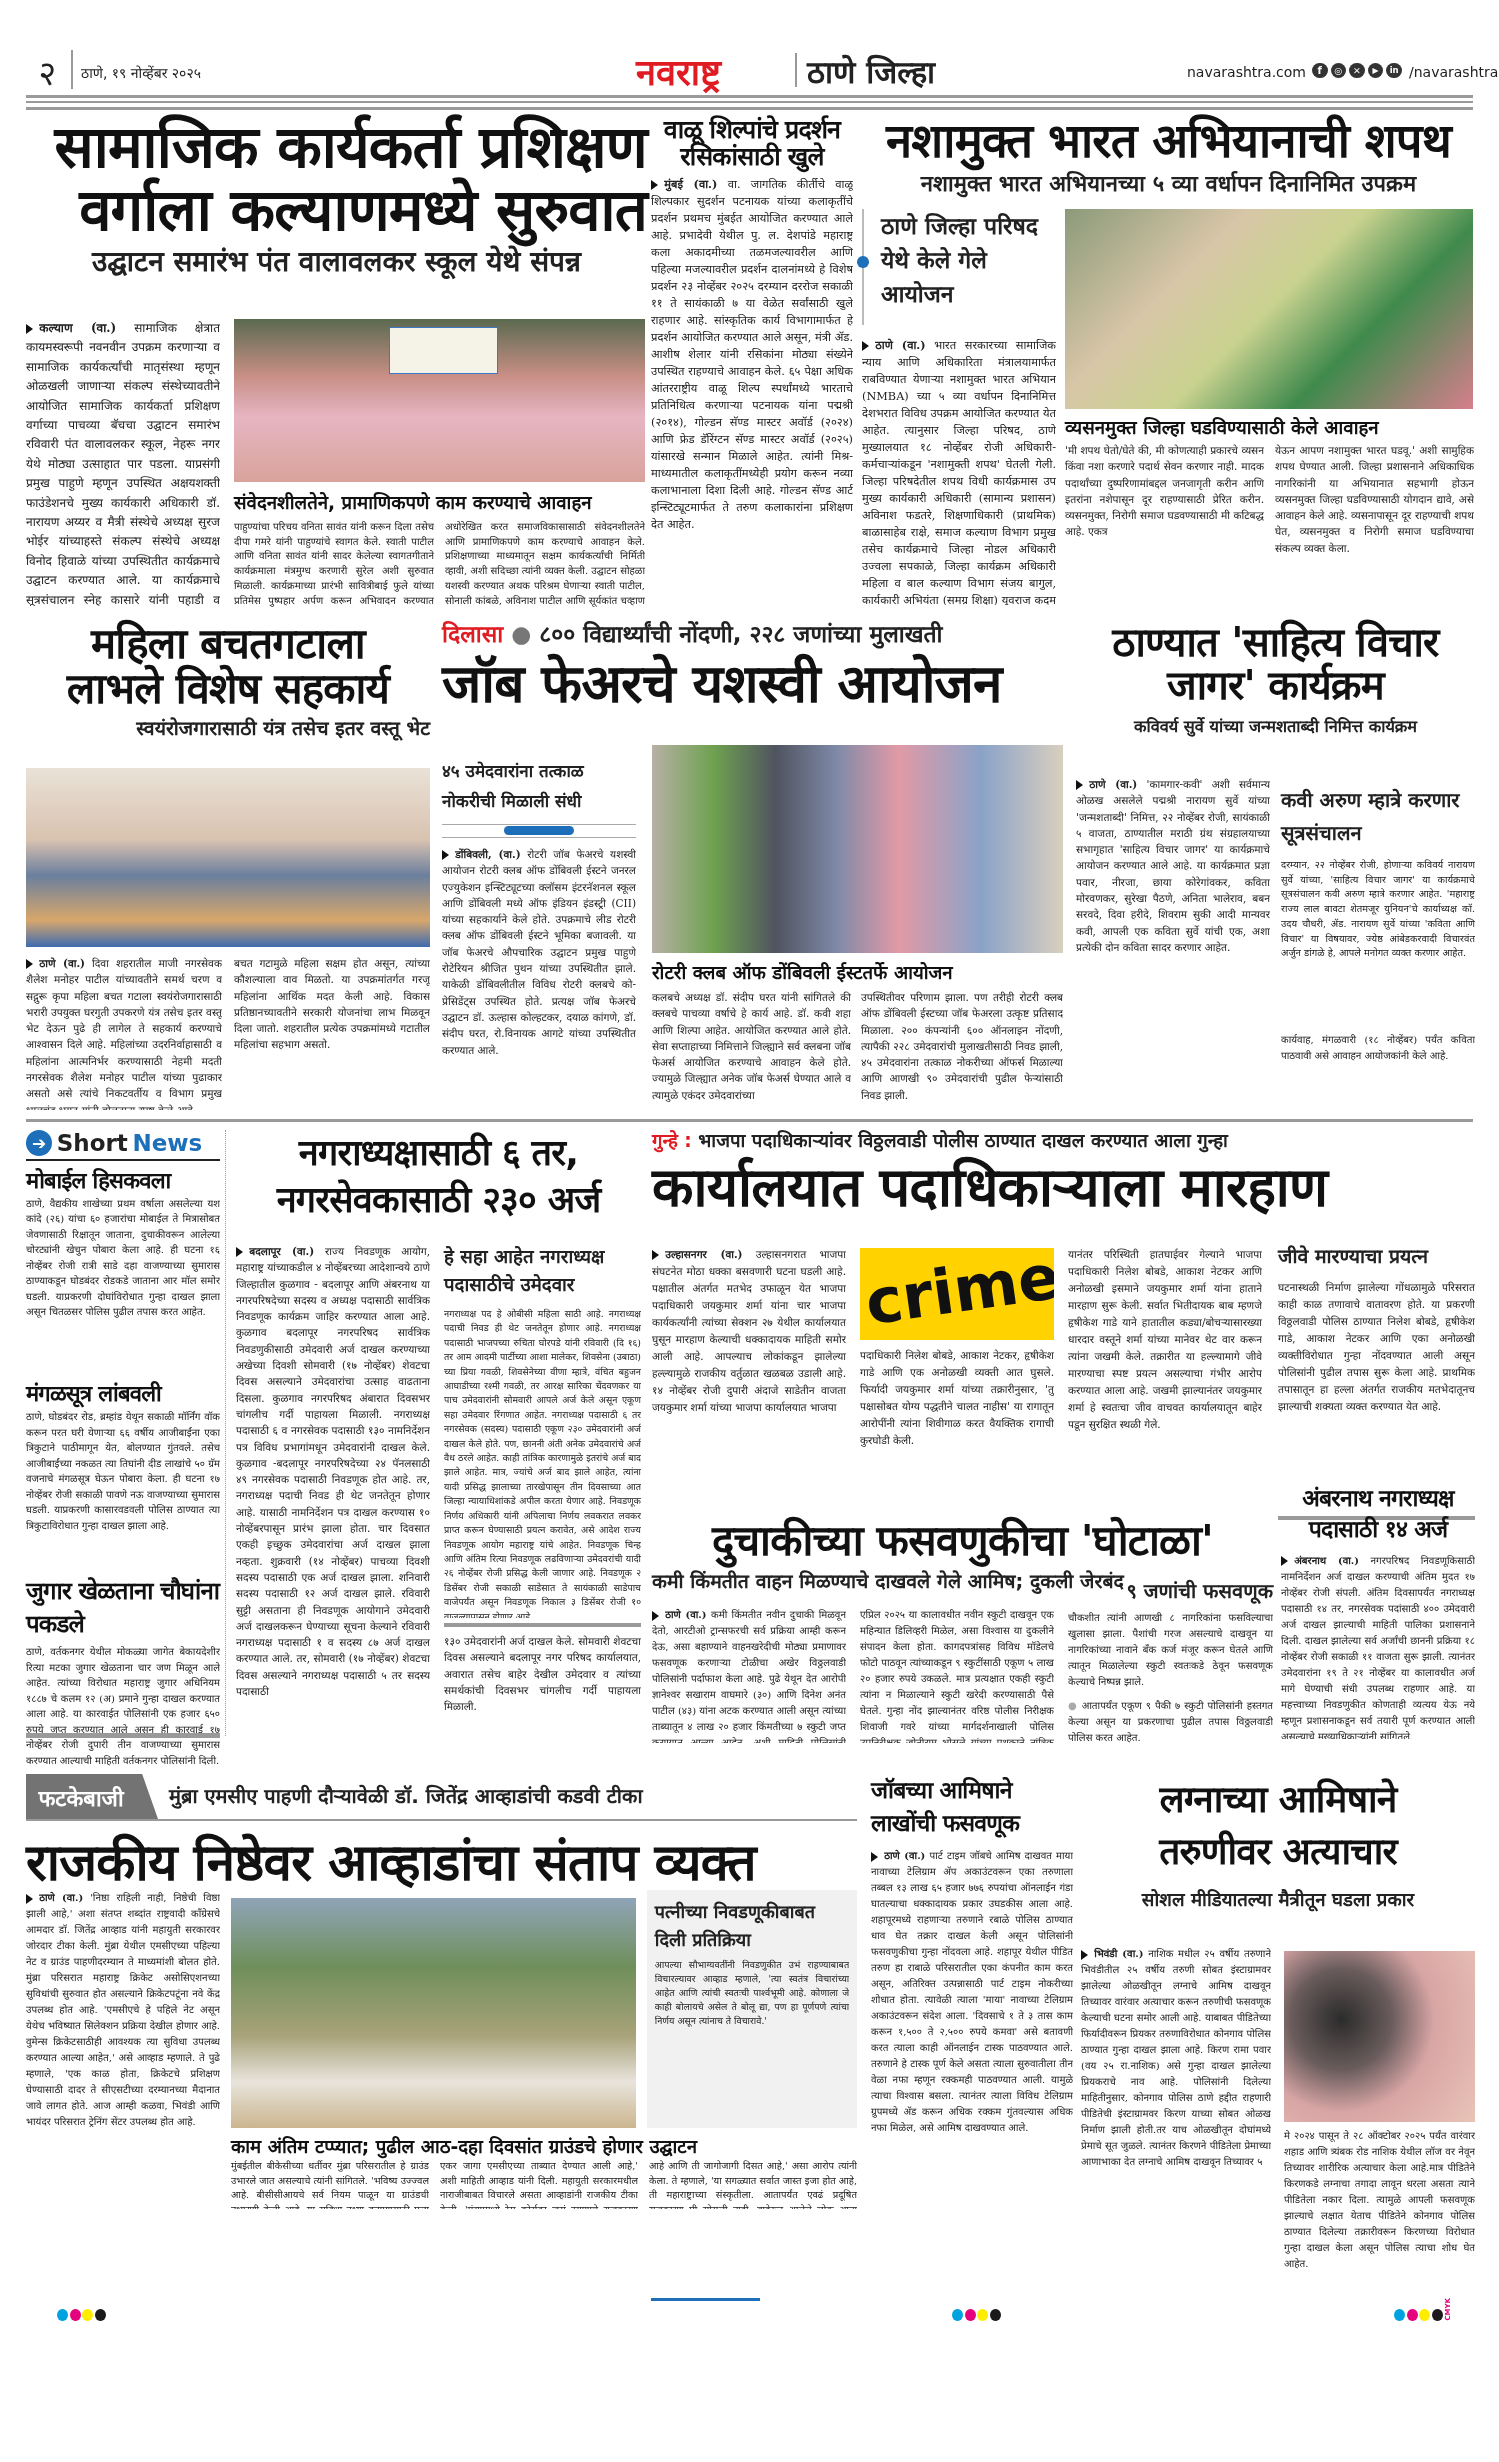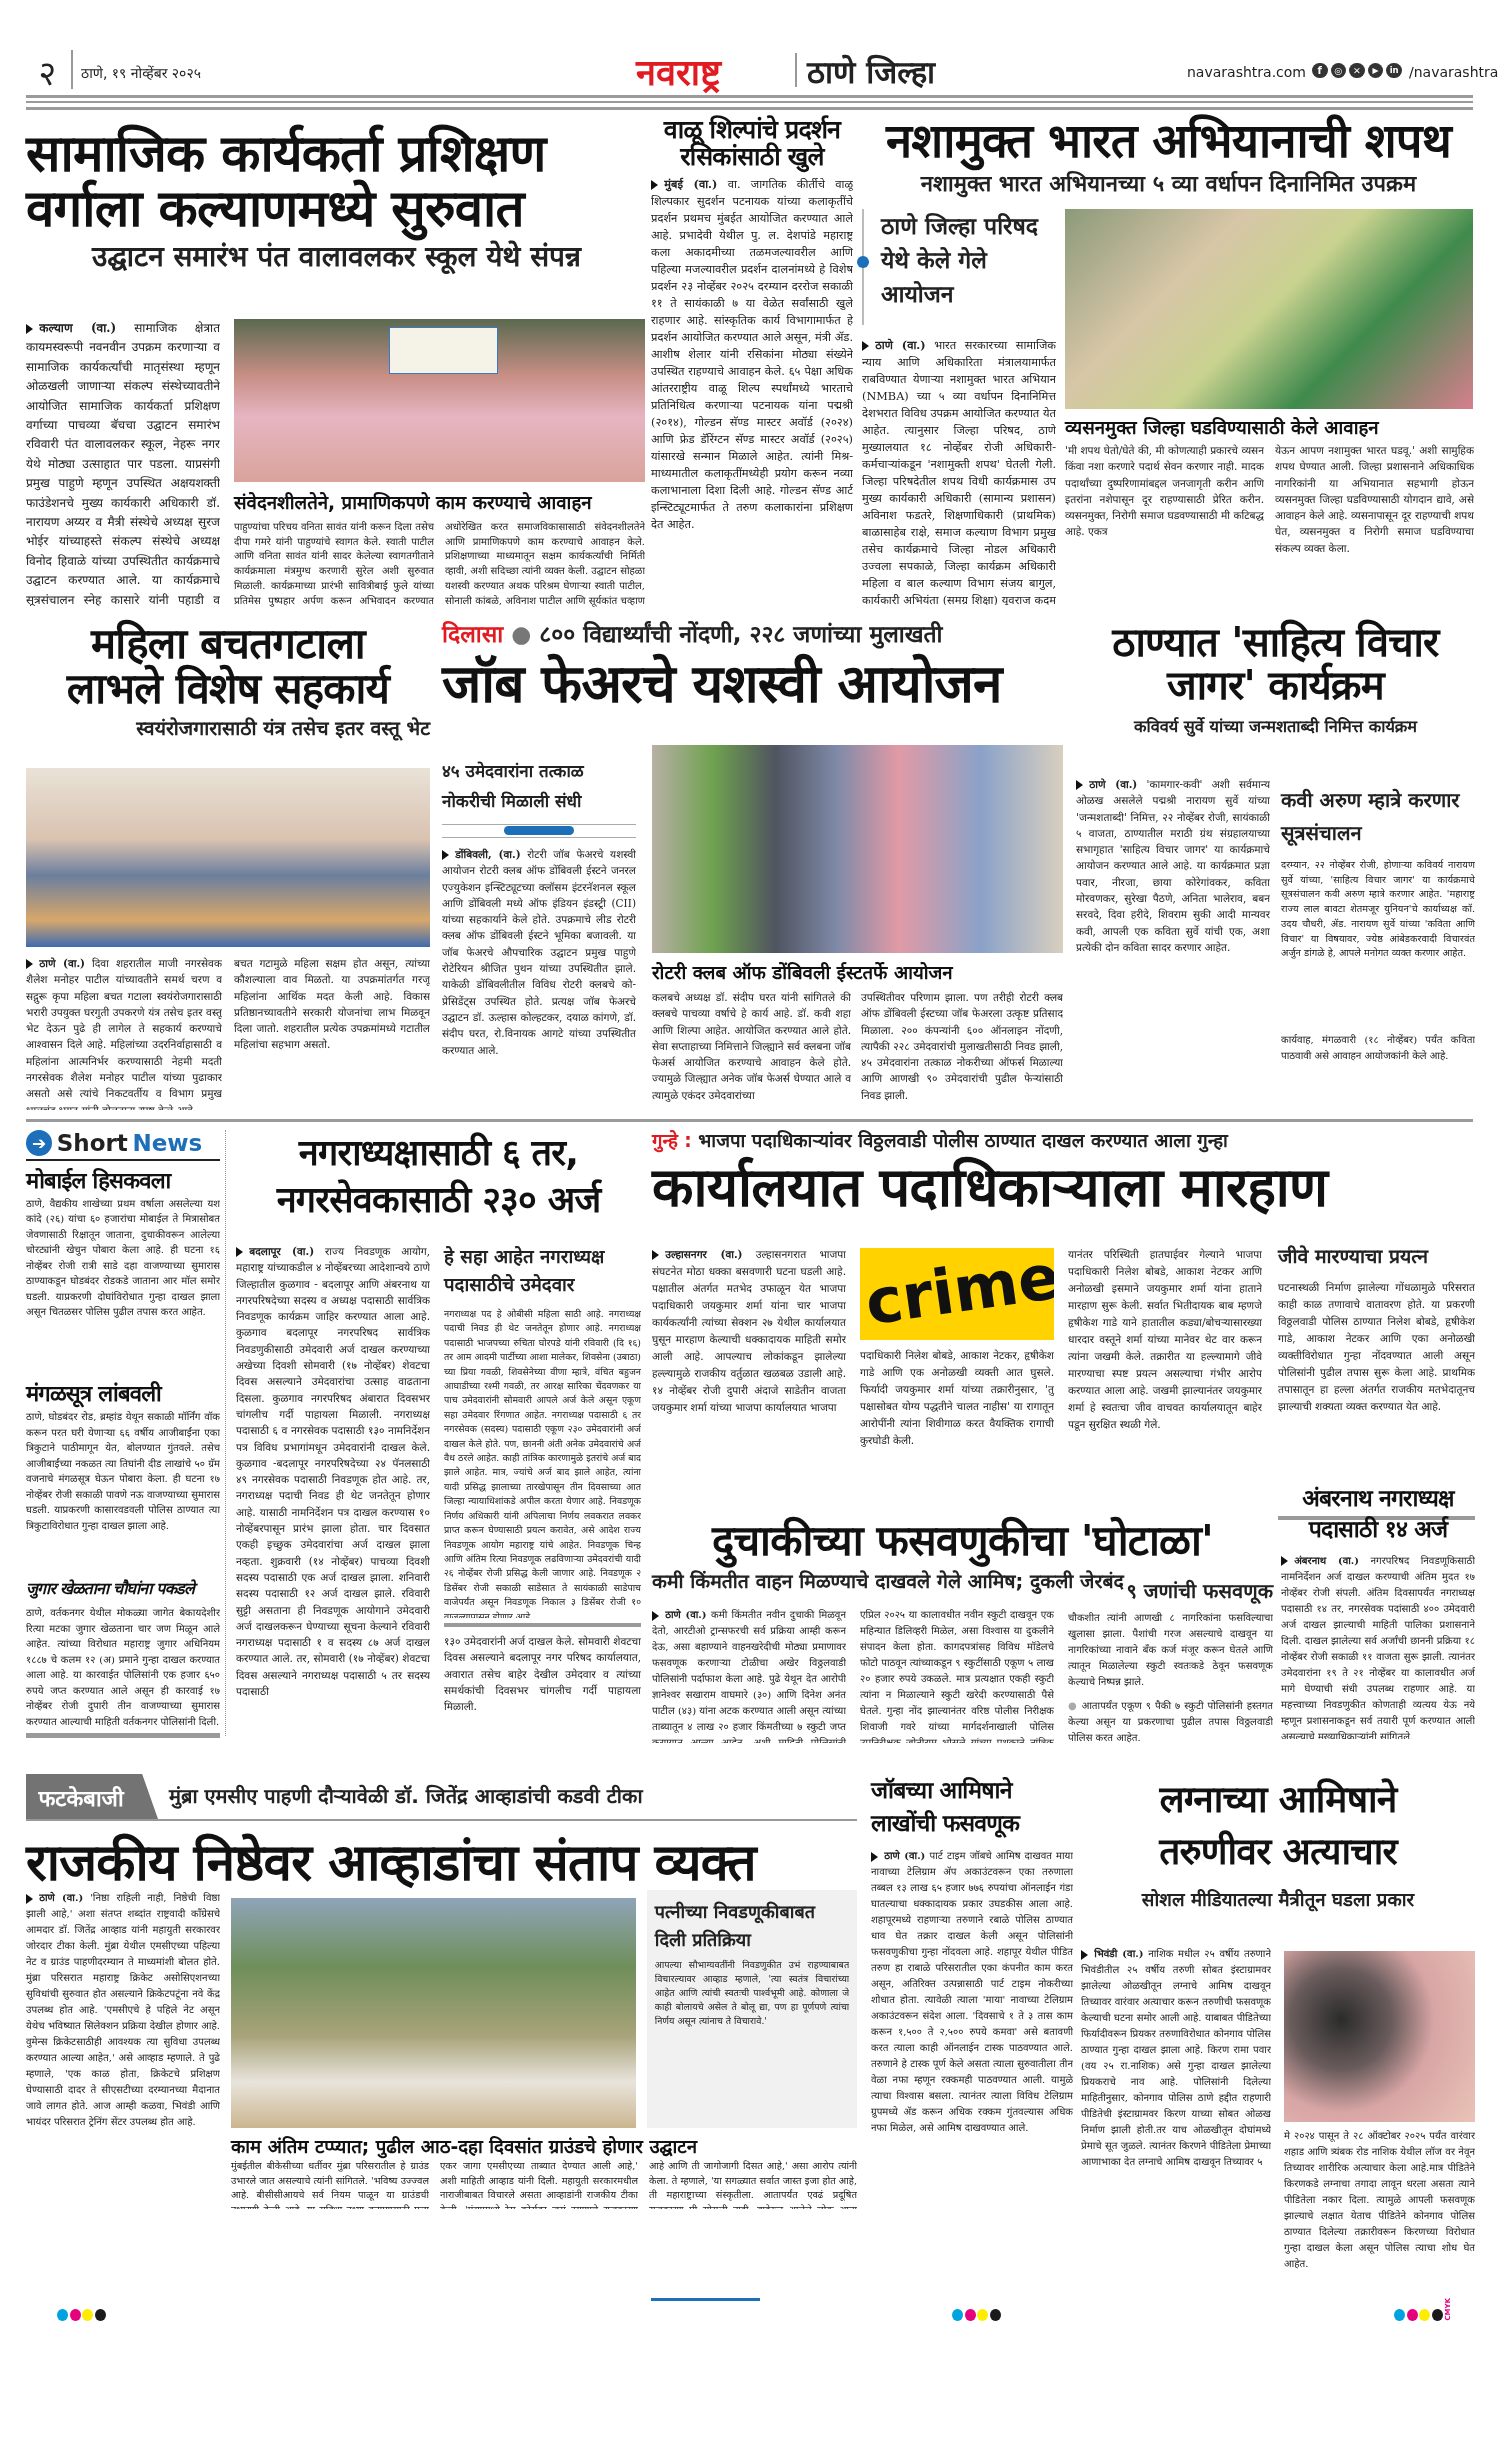--- a/index.html
+++ b/index.html
@@ -34,21 +34,21 @@
     <span style="width:15.5px;height:15.5px;border-radius:50%;background:#333;color:#fff;font-size:7.8px;text-align:center;line-height:15.5px;">▶</span>
     <span style="width:15.5px;height:15.5px;border-radius:50%;background:#333;color:#fff;font-size:8.5px;text-align:center;line-height:15.5px;font-weight:bold;">in</span>
   </div>
   <div class="abs" style="left:1386px;top:17px;font-size:14px;color:#222;">/navarashtra</div>
 </div>
 <div class="abs rule" style="left:26px;top:95px;width:1447px;height:3.1px;"></div>
 <div class="abs rule" style="left:26px;top:101px;width:1447px;height:2.3px;"></div>
 <div class="abs rule" style="left:26px;top:107px;width:1447px;height:3.1px;"></div>
 
 <div class="abs" style="left:26px;top:116px;width:621px;height:489px;">
-  <div class="hl" style="font-size:51px;text-align:left;margin-top:10px;">
+  <div class="hl" style="font-size:58px;text-align:right;">
     <div>सामाजिक कार्यकर्ता प्रशिक्षण</div>
     <div>वर्गाला कल्याणमध्ये सुरुवात</div>
   </div>
   <div class="sub" style="font-size:28px;text-align:center;margin-top:4.7px;">उद्घाटन समारंभ पंत वालावलकर स्कूल येथे संपन्न</div>
   <div class="abs body" style="left:0;top:203px;width:194px;height:287px;">
     <span class="tri"></span><b>कल्याण (वा.)</b> <span>सामाजिक क्षेत्रात कायमस्वरूपी नवनवीन उपक्रम करणाऱ्या व सामाजिक कार्यकर्त्यांची मातृसंस्था म्हणून ओळखली जाणाऱ्या संकल्प संस्थेच्यावतीने आयोजित सामाजिक कार्यकर्ता प्रशिक्षण वर्गाच्या पाचव्या बॅचचा उद्घाटन समारंभ रविवारी पंत वालावलकर स्कूल, नेहरू नगर येथे मोठ्या उत्साहात पार पडला. याप्रसंगी प्रमुख पाहुणे म्हणून उपस्थित अक्षयशक्ती फाउंडेशनचे मुख्य कार्यकारी अधिकारी डॉ. नारायण अय्यर व मैत्री संस्थेचे अध्यक्ष सुरज भोईर यांच्याहस्ते संकल्प संस्थेचे अध्यक्ष विनोद हिवाळे यांच्या उपस्थितीत कार्यक्रमाचे उद्घाटन करण्यात आले. या कार्यक्रमाचे सूत्रसंचालन स्नेह कासारे यांनी पहाडी व भारदस्त आवाजात सादर केले तर सविता इंदवे यांनी कार्यक्रमाची प्रस्तावना सादर केली.</span>
   </div>
   <div class="abs photo" style="left:208px;top:203px;width:411px;height:163px;background:linear-gradient(180deg,#5a6a4f 0%,#c98f86 35%,#e6b5c2 60%,#d9a39b 100%);">
     <div class="abs" style="left:155px;top:7.8px;width:109px;height:47px;background:#f5f3e8;border:1.6px solid #3b79c8;"></div>
   </div>
@@ -137,21 +137,21 @@
   </div>
   <div style="margin-top:7.8px;">
     <div class="hl" style="font-size:22px;">मोबाईल हिसकवला</div>
     <div class="body" style="font-size:10px;line-height:15.5px;margin-top:3.1px;height:171px;">ठाणे, वैद्यकीय शाखेच्या प्रथम वर्षाला असलेल्या यश कांदे (२६) यांचा ६० हजारांचा मोबाईल ते मित्रासोबत जेवणासाठी रिक्षातून जाताना, दुचाकीवरून आलेल्या चोरट्यांनी खेचुन पोबारा केला आहे. ही घटना १६ नोव्हेंबर रोजी रात्री साडे दहा वाजण्याच्या सुमारास ठाण्याकडून घोडबंदर रोडकडे जाताना आर मॉल समोर घडली. याप्रकरणी दोघांविरोधात गुन्हा दाखल झाला असून चितळसर पोलिस पुढील तपास करत आहेत.</div>
   </div>
   <div style="margin-top:15.5px;">
     <div class="hl" style="font-size:22px;">मंगळसूत्र लांबवली</div>
     <div class="body" style="font-size:10px;line-height:15.5px;margin-top:3.1px;height:155px;">ठाणे, घोडबंदर रोड, ब्रम्हांड येथून सकाळी मॉर्निंग वॉक करून परत घरी येणाऱ्या ६६ वर्षीय आजीबाईंना एका त्रिकुटाने पाठीमागून येत, बोलण्यात गुंतवले. तसेच आजीबाईंच्या नकळत त्या तिघांनी दीड लाखांचे ५० ग्रॅम वजनाचे मंगळसूत्र घेऊन पोबारा केला. ही घटना १७ नोव्हेंबर रोजी सकाळी पावणे नऊ वाजण्याच्या सुमारास घडली. याप्रकरणी कासारवडवली पोलिस ठाण्यात त्या त्रिकुटाविरोधात गुन्हा दाखल झाला आहे.</div>
   </div>
   <div style="margin-top:11px;">
-    <div class="hl" style="font-size:16px;line-height:27px;font-style:italic;">जुगार खेळताना चौघांना पकडले</div>
+    <div class="hl" style="font-size:24px;line-height:33px;">जुगार खेळताना चौघांना पकडले</div>
     <div class="body" style="font-size:10px;line-height:15.5px;margin-top:3.1px;height:171px;">ठाणे, वर्तकनगर येथील मोकळ्या जागेत बेकायदेशीर रित्या मटका जुगार खेळताना चार जण मिळून आले आहेत. त्यांच्या विरोधात महाराष्ट्र जुगार अधिनियम १८८७ चे कलम १२ (अ) प्रमाने गुन्हा दाखल करण्यात आला आहे. या कारवाईत पोलिसांनी एक हजार ६५० रुपये जप्त करण्यात आले असून ही कारवाई १७ नोव्हेंबर रोजी दुपारी तीन वाजण्याच्या सुमारास करण्यात आल्याची माहिती वर्तकनगर पोलिसांनी दिली.</div>
   </div>
 </div>
 <div class="abs dashv" style="left:225px;top:1130px;height:606px;"></div>
 <div class="abs rule" style="left:26px;top:1733px;width:194px;height:4.7px;"></div>
 
 <div class="abs" style="left:236px;top:1130px;width:405px;height:613px;">
   <div class="hl" style="font-size:36px;text-align:center;line-height:1.3;">
     <div>नगराध्यक्षासाठी ६ तर,</div>
     <div>नगरसेवकासाठी २३० अर्ज</div>

